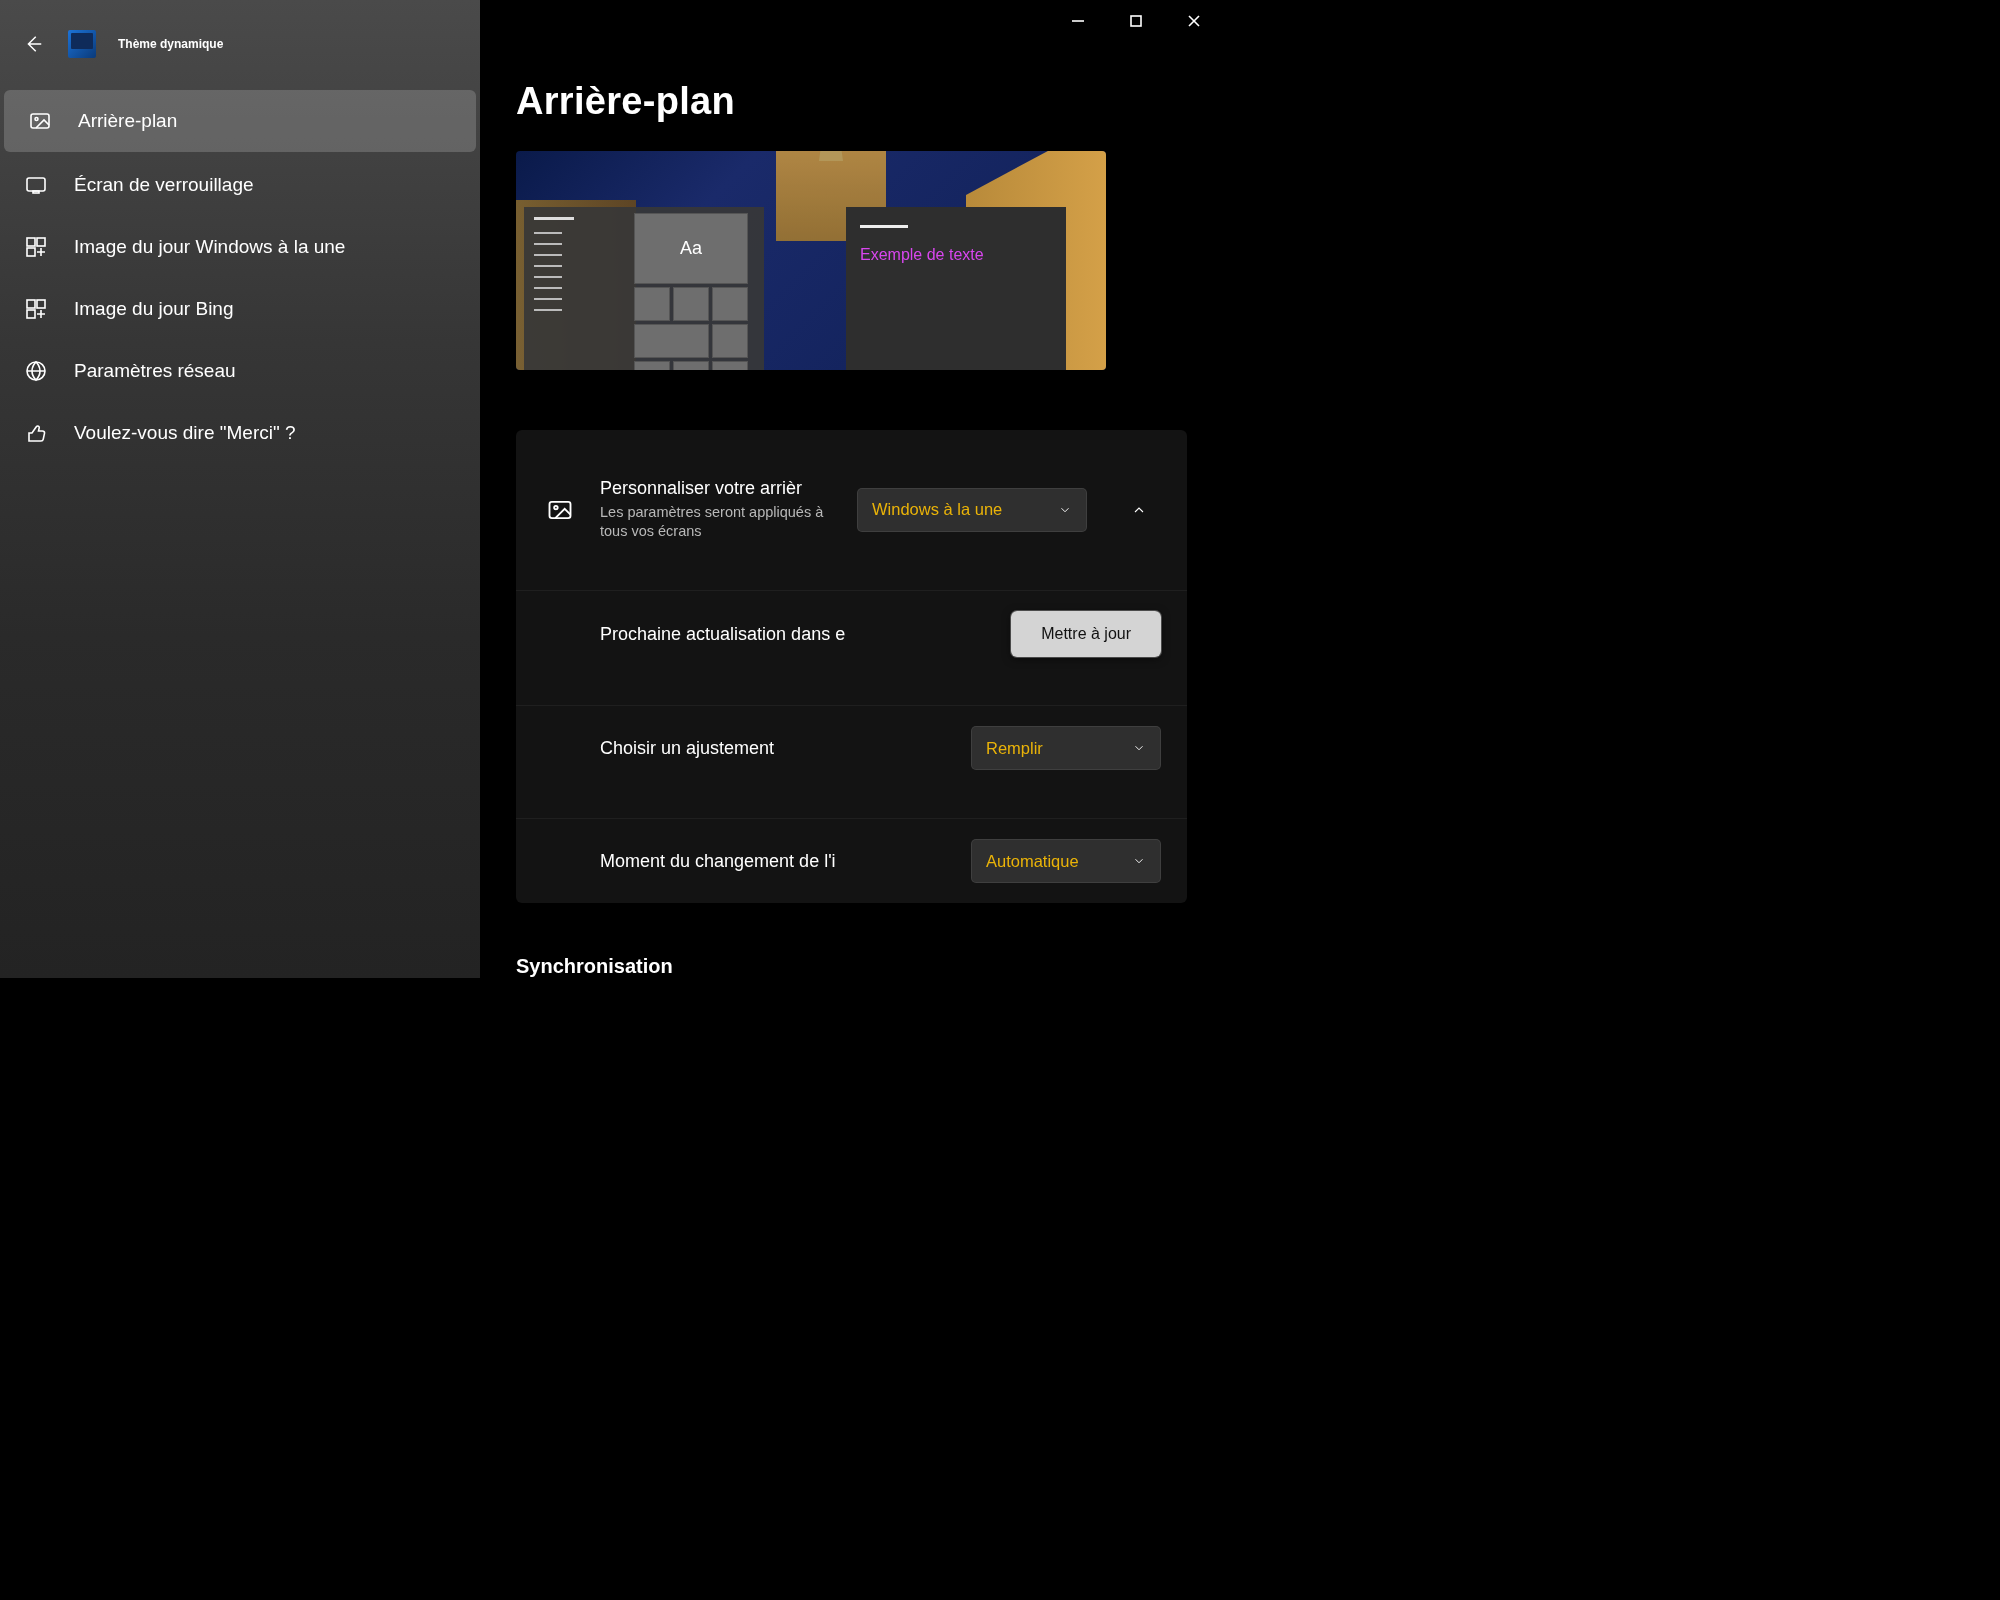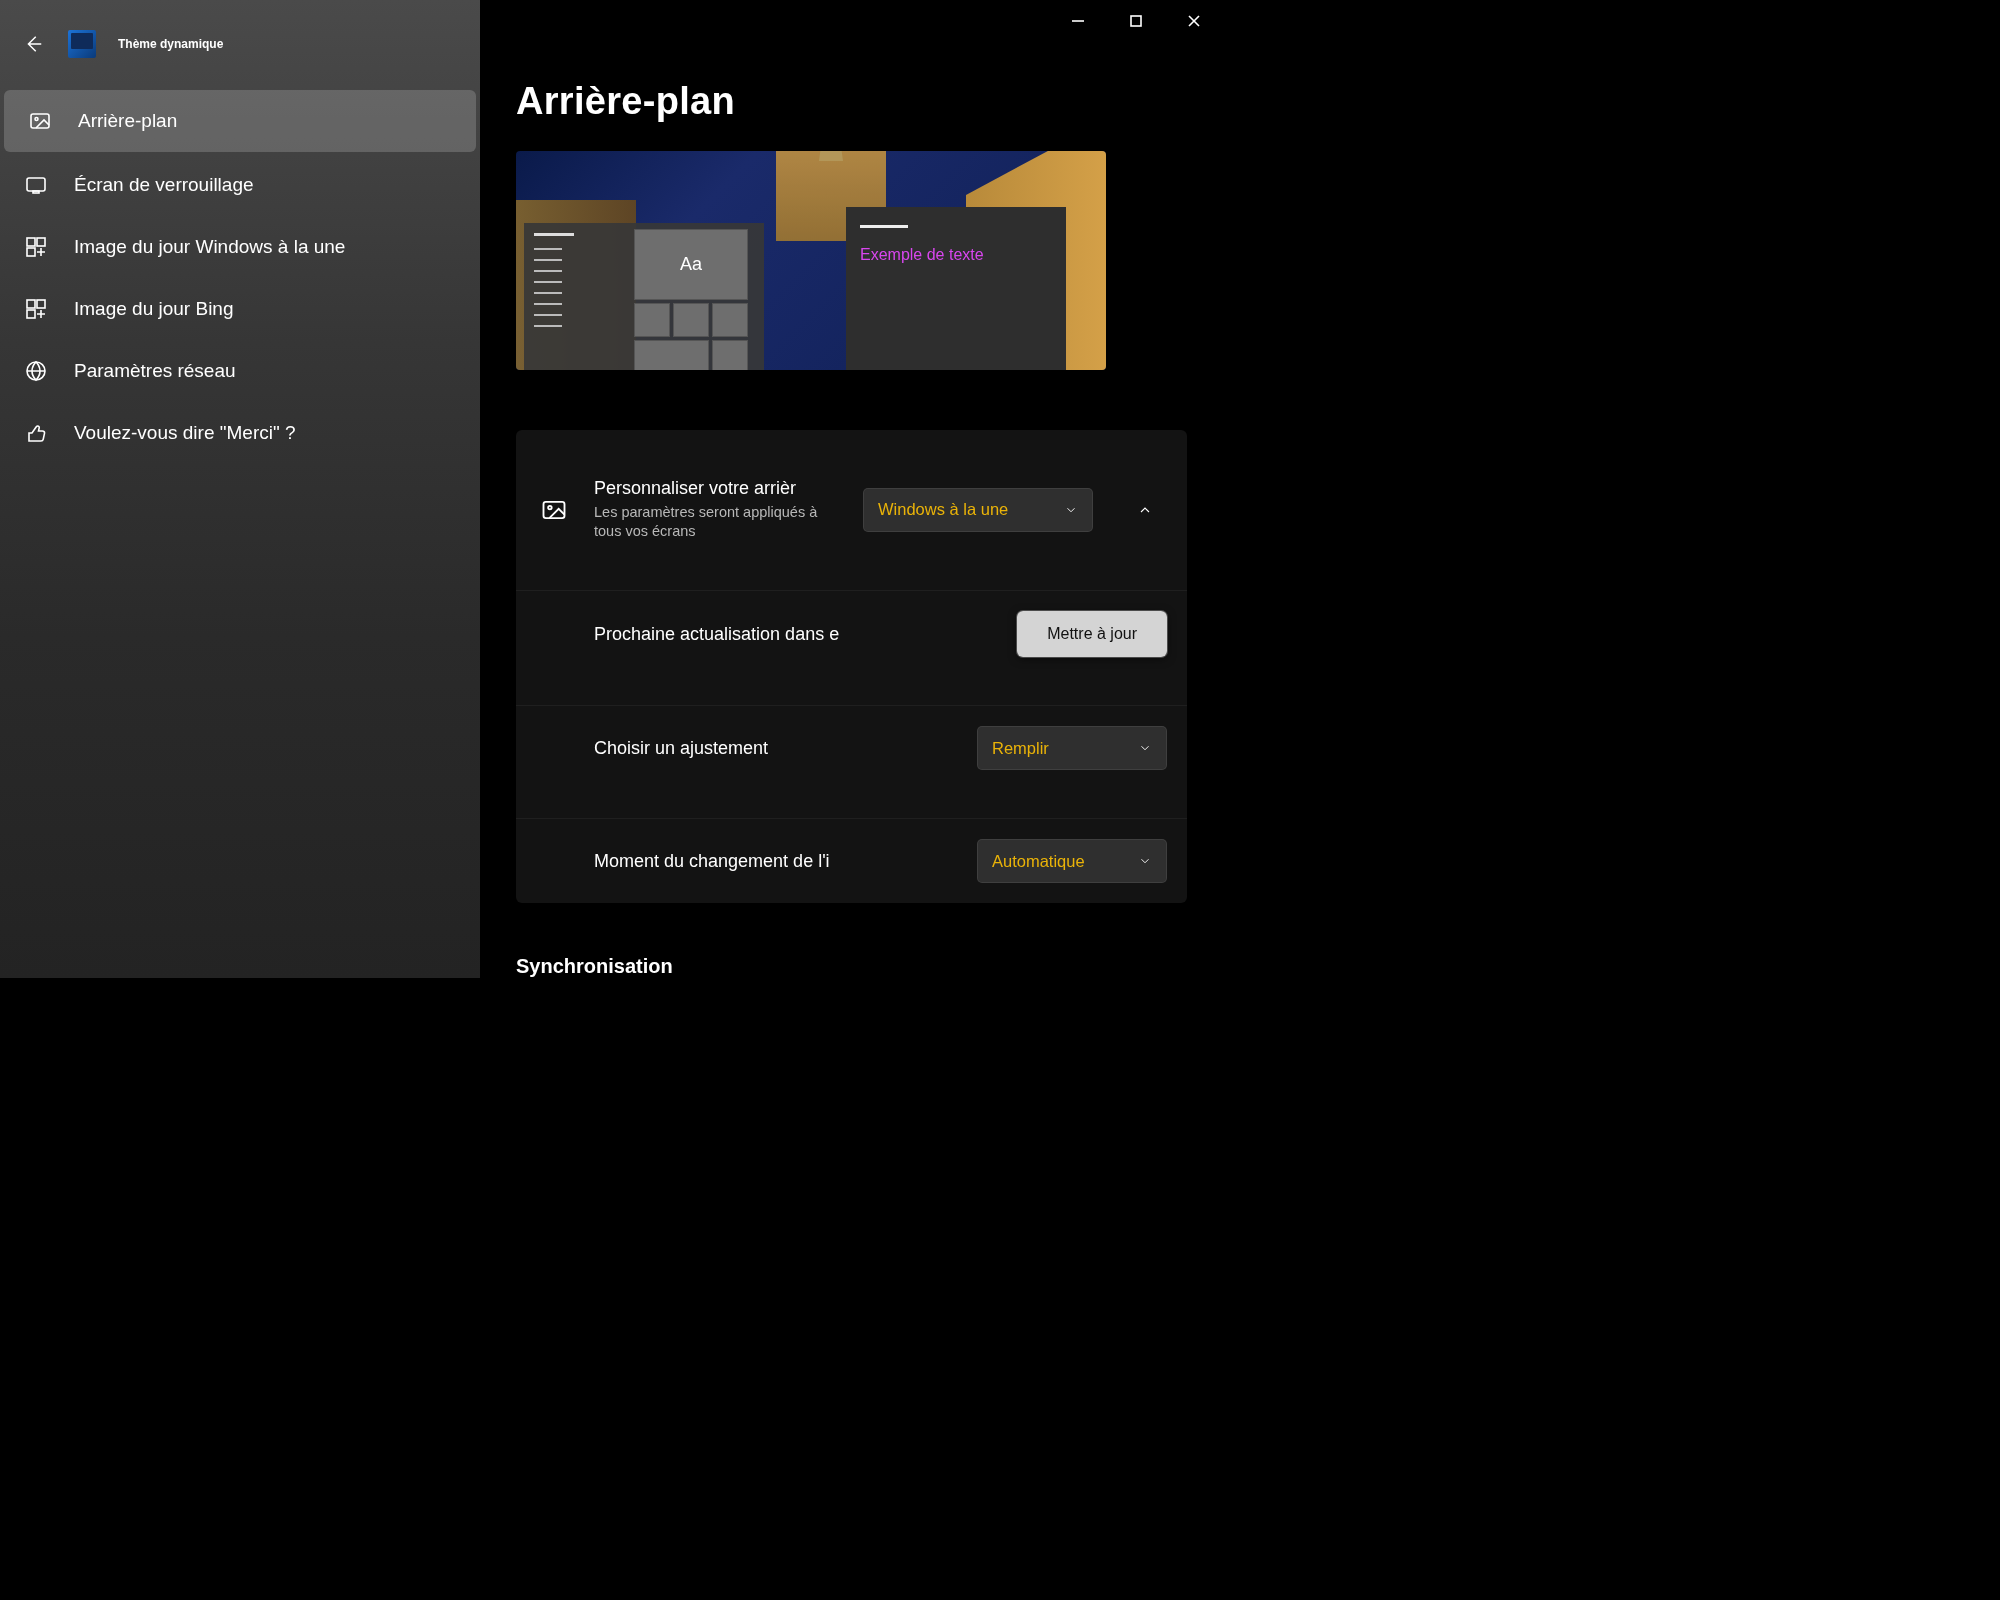--- a/index.html
+++ b/index.html
@@ -24,32 +24,32 @@
 .window-controls { position:absolute; top:0; right:0; display:flex; }
 .window-controls div { width:58px; height:42px; display:flex; align-items:center; justify-content:center; color:#fff; cursor:pointer; }
 
 .page-title { font-size:38px; font-weight:600; margin-top:80px; margin-bottom:28px; letter-spacing:0.3px; }
 
 .preview { width:590px; height:290px; background:linear-gradient(135deg,#0a1a4a 0%,#1a2a6a 30%,#0f1f55 100%); position:relative; border-radius:4px; overflow:hidden; margin-bottom:60px; }
 .monument-left { position:absolute; left:0; bottom:0; width:120px; height:170px; background:linear-gradient(90deg,#8a6a2a,#6a4a1a); opacity:0.85; }
 .monument-right { position:absolute; right:0; bottom:0; width:140px; height:250px; background:linear-gradient(90deg,#b88a3a,#d4a048); clip-path:polygon(0 30%,100% 0,100% 100%,0 100%); }
 .monument-top { position:absolute; top:0; left:260px; width:110px; height:90px; background:linear-gradient(180deg,#c09040 0%,#a07830 100%); opacity:0.9; }
 .monument-top::before { content:""; position:absolute; top:-20px; left:50%; transform:translateX(-50%); width:40px; height:30px; background:#c4a458; clip-path:polygon(20% 100%,30% 0,50% 30%,70% 0,80% 100%); }
-.preview-start { position:absolute; left:8px; bottom:0; top:72px; width:240px; background:rgba(55,55,55,0.92); padding:10px; }
+.preview-start { position:absolute; left:8px; bottom:0; top:56px; width:240px; background:rgba(55,55,55,0.92); padding:10px; }
 .preview-start .bar { height:3px; background:#ddd; width:40px; margin-bottom:12px; }
 .preview-start .line { height:2px; background:#bbb; width:28px; margin:9px 0; }
 .tile-grid { position:absolute; left:110px; top:6px; display:grid; grid-template-columns:36px 36px 36px; grid-auto-rows:34px; gap:3px; }
 .tile-grid .tile { background:#6e6e6e; border:1px solid #555; }
 .tile-aa { grid-column:1/4; grid-row:1/3; display:flex; align-items:center; justify-content:center; font-size:18px; color:#fff; }
 .preview-popup { position:absolute; right:40px; top:56px; width:220px; height:190px; background:#2e2e2e; padding:18px 14px; }
 .preview-popup .bar { height:3px; width:48px; background:#eee; margin-bottom:18px; }
 .preview-popup .txt { font-size:16px; color:#d946ef; }
 
 .settings-card { background:rgba(35,35,35,0.55); border-radius:6px; display:flex; flex-direction:column; margin-bottom:52px; }
-.setting-row { display:flex; align-items:center; padding:20px 20px; gap:22px; border-top:1px solid rgba(255,255,255,0.05); min-height:80px;margin-top:28px; }
+.setting-row { display:flex; align-items:center; padding:20px 26px; gap:22px; border-top:1px solid rgba(255,255,255,0.05); min-height:80px;margin-top:28px; }
 .setting-row:first-child { border-top:none; }
 .setting-icon { width:36px; height:36px; display:flex; align-items:center; justify-content:center; flex-shrink:0; }
 .setting-text { flex:1; min-width:0; overflow:hidden; }
 .setting-title { font-size:18px; color:#fff; white-space:nowrap; overflow:hidden; text-overflow:clip; }
 .setting-sub { font-size:14.5px; color:#b8b8b8; margin-top:4px; line-height:1.35; }
 .dropdown { background:rgba(60,60,60,0.7); border:1px solid rgba(255,255,255,0.08); border-radius:5px; height:44px; padding:0 14px; display:flex; align-items:center; justify-content:space-between; gap:18px; min-width:190px; cursor:pointer; font-size:16.5px; color:#eab308; }
 .expand-btn { width:44px; height:44px; display:flex; align-items:center; justify-content:center; cursor:pointer; margin-left:8px; }
 .update-btn { background:rgba(255,255,255,0.82); color:#111; border:none; border-radius:6px; height:46px; padding:0 30px; font-size:16px; cursor:pointer; box-shadow:0 0 0 1px rgba(255,255,255,0.25),0 2px 8px rgba(0,0,0,0.5); font-weight:500;text-align:right; }
 
 .section-heading { font-size:20px; font-weight:600; color:#fff; }

